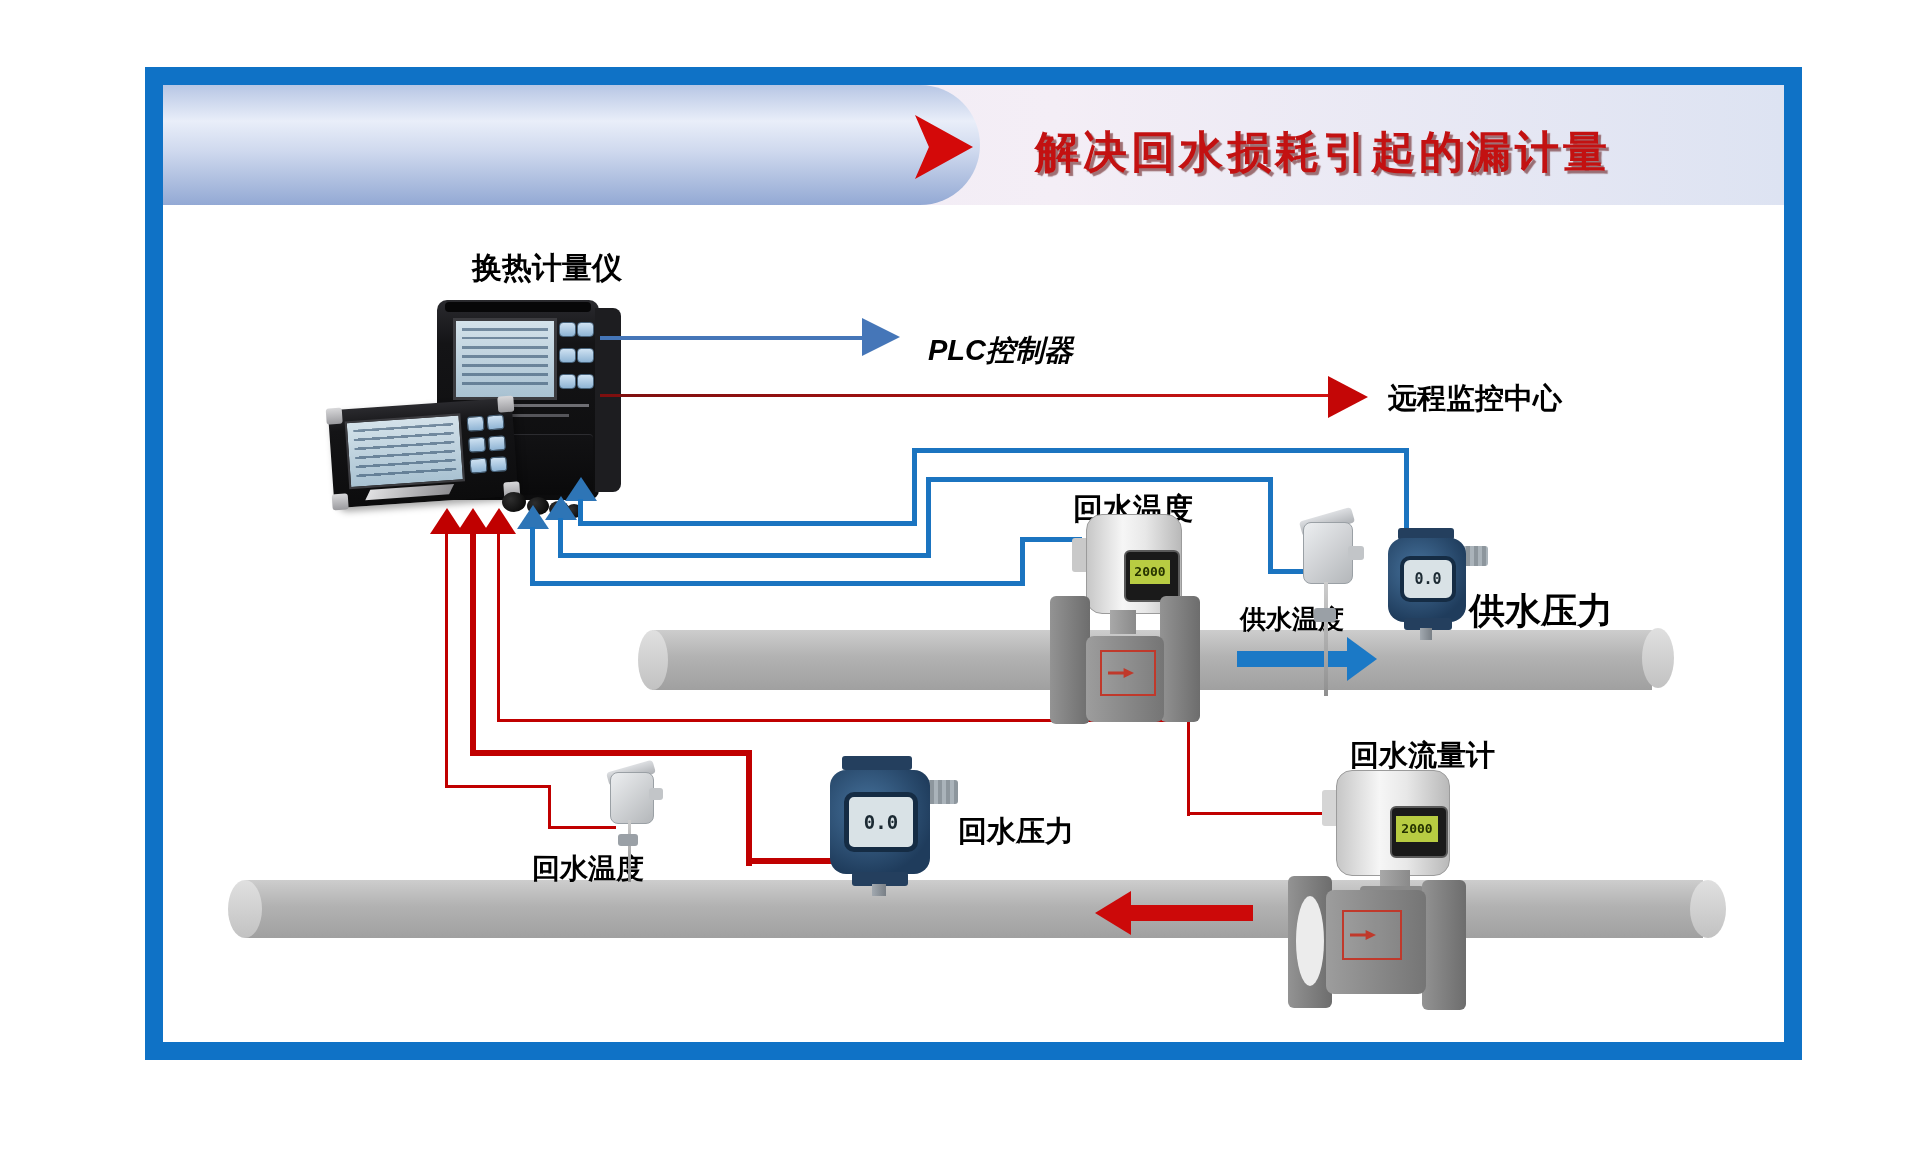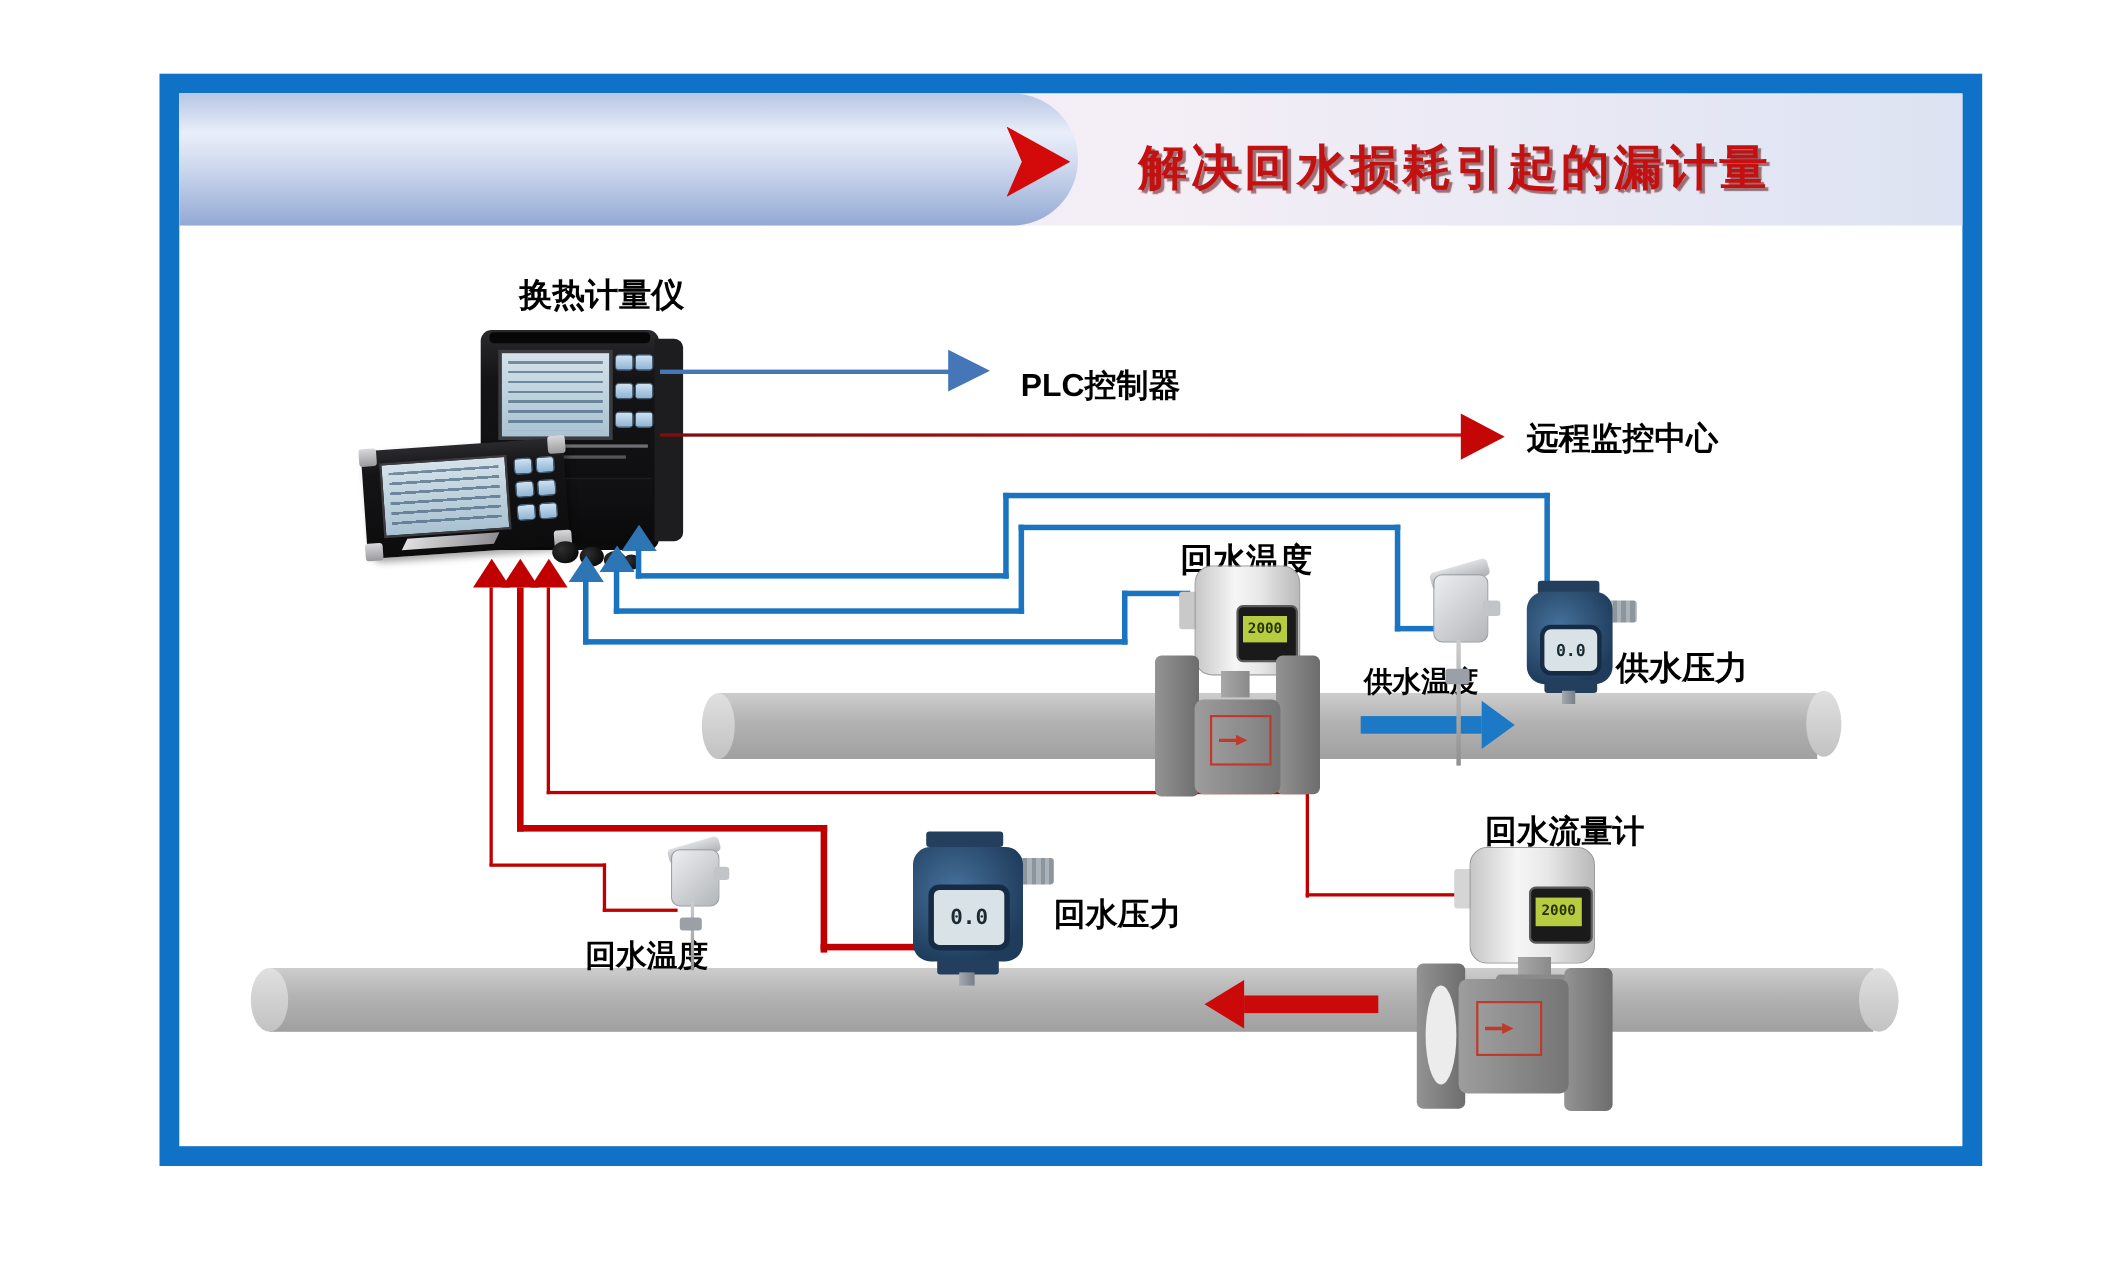--- a/index.html
+++ b/index.html
@@ -50,21 +50,21 @@
           font-weight:bold;text-align:center;}
   .fm-flange{position:absolute;border-radius:6px;background:linear-gradient(90deg,#939393,#6d6d6d);}
   .fm-drum{position:absolute;border-radius:8px;background:linear-gradient(90deg,#9d9d9d,#757575);}
   .fm-plate{position:absolute;border:2px solid #c0392b;background:rgba(255,255,255,0.06);}
   .fm-plate .arr{position:absolute;left:6px;top:50%;margin-top:-5px;width:26px;height:10px;
     background:#c0392b;clip-path:polygon(0 35%,60% 35%,60% 0,100% 50%,60% 100%,60% 65%,0 65%);}
   .fm-neck{position:absolute;background:linear-gradient(90deg,#a8a8a8,#8a8a8a);}
   
   .ptx-body{position:absolute;border-radius:16px;background:radial-gradient(circle at 38% 38%,#46729c,#1f3c5c 75%);}
   .ptx-lcd{position:absolute;background:#d9e2e6;border:4px solid #152c44;border-radius:10px;
-           color:#1c2a33;font-family:"DejaVu Sans Mono",monospace;font-weight:bold;text-align:center;margin-top:12px;}
+           color:#1c2a33;font-family:"DejaVu Sans Mono",monospace;font-weight:bold;text-align:center;}
   .ptx-part{position:absolute;background:#243f5e;border-radius:3px;}
   .ptx-gland{position:absolute;background:repeating-linear-gradient(90deg,#aab3ba 0 4px,#8d969d 4px 8px);border-radius:3px;}
   .ptx-stem{position:absolute;background:linear-gradient(90deg,#a2a9b0,#787f86);}
   
   .tp-head{position:absolute;border-radius:8px;background:linear-gradient(135deg,#eceef0,#b4b7ba);border:1px solid #9aa0a5;}
   .tp-cap{position:absolute;background:linear-gradient(180deg,#dddfe2,#aeb1b5);border-radius:4px;transform:rotate(-16deg);}
   .tp-nub{position:absolute;background:#c2c5c8;border-radius:3px;}
   .tp-needle{position:absolute;background:linear-gradient(180deg,#cdcdcd,#8f8f8f);}
   .tp-collar{position:absolute;background:#9aa0a6;border-radius:3px;}
 </style>
@@ -117,21 +117,21 @@
     <div class="abs" style="left:34px;top:82px;width:84px;height:10px;background:linear-gradient(90deg,#e0e0e2,#8e8e92);transform:skewX(-30deg);"></div>
   </div>
 
   <div class="gland" style="left:502px;top:492px;width:24px;height:20px;"></div>
   <div class="gland" style="left:527px;top:497px;width:22px;height:18px;"></div>
   <div class="gland" style="left:549px;top:501px;width:20px;height:16px;"></div>
   <div class="gland" style="left:566px;top:504px;width:16px;height:14px;"></div>
 
   <div class="hl" style="left:600px;top:336px;width:264px;height:4px;background:#4576b8;"></div>
   <div class="head-right" style="left:862px;top:318px;border-left:38px solid #4576b8;"></div>
-  <div class="lbl" style="left:928px;top:331px;font-size:29px;">PLC控制器</div>
+  <div class="lbl" style="left:928px;top:331px;font-size:29px;font-style:italic;">PLC控制器</div>
 
   <div class="hl" style="left:600px;top:394px;width:730px;height:3px;background:linear-gradient(90deg,#7d0f0f,#d01212);"></div>
   <div class="head-right" style="left:1328px;top:376px;border-top-width:21px;border-bottom-width:21px;border-left:40px solid #c40606;"></div>
   <div class="lbl" style="left:1388px;top:379px;font-size:29px;">远程监控中心</div>
 
   <div class="tri-up b" style="left:517px;top:505px;"></div>
   <div class="tri-up b" style="left:545px;top:496px;"></div>
   <div class="tri-up b" style="left:565px;top:477px;"></div>
 
   <div class="vl blue" style="left:578px;top:499px;width:5px;height:27px;"></div>
@@ -196,21 +196,21 @@
       <div class="arr"></div>
     </div>
 
   <div class="lbl" style="left:1240px;top:602px;font-size:26px;">供水温度</div>
   <div class="tp-cap" style="left:1300px;top:514px;width:54px;height:16px;"></div>
   <div class="tp-head" style="left:1303px;top:522px;width:48px;height:60px;"></div>
   <div class="tp-nub" style="left:1348px;top:546px;width:16px;height:14px;"></div>
   <div class="tp-needle" style="left:1324px;top:582px;width:4px;height:114px;"></div>
   <div class="tp-collar" style="left:1314px;top:608px;width:22px;height:14px;"></div>
 
-  <div class="lbl" style="left:1469px;top:587px;font-size:30px;">供水压力</div>
+  <div class="lbl" style="left:1469px;top:587px;font-size:36px;">供水压力</div>
   <div class="ptx-part" style="left:1398px;top:528px;width:56px;height:12px;"></div>
   <div class="ptx-gland" style="left:1462px;top:546px;width:26px;height:20px;"></div>
   <div class="ptx-body" style="left:1388px;top:538px;width:78px;height:84px;"></div>
   <div class="ptx-lcd" style="left:1400px;top:556px;width:48px;height:38px;font-size:15px;line-height:38px;">0.0</div>
   <div class="ptx-part" style="left:1404px;top:618px;width:48px;height:12px;"></div>
   <div class="ptx-stem" style="left:1420px;top:628px;width:12px;height:12px;"></div>
 
   <div class="lbl" style="left:1350px;top:736px;font-size:29px;">回水流量计</div>
   <div class="abs" style="left:1322px;top:790px;width:22px;height:36px;background:#d5d5d5;border-radius:3px;"></div>
   <div class="fm-head" style="left:1336px;top:770px;width:112px;height:104px;"></div>

